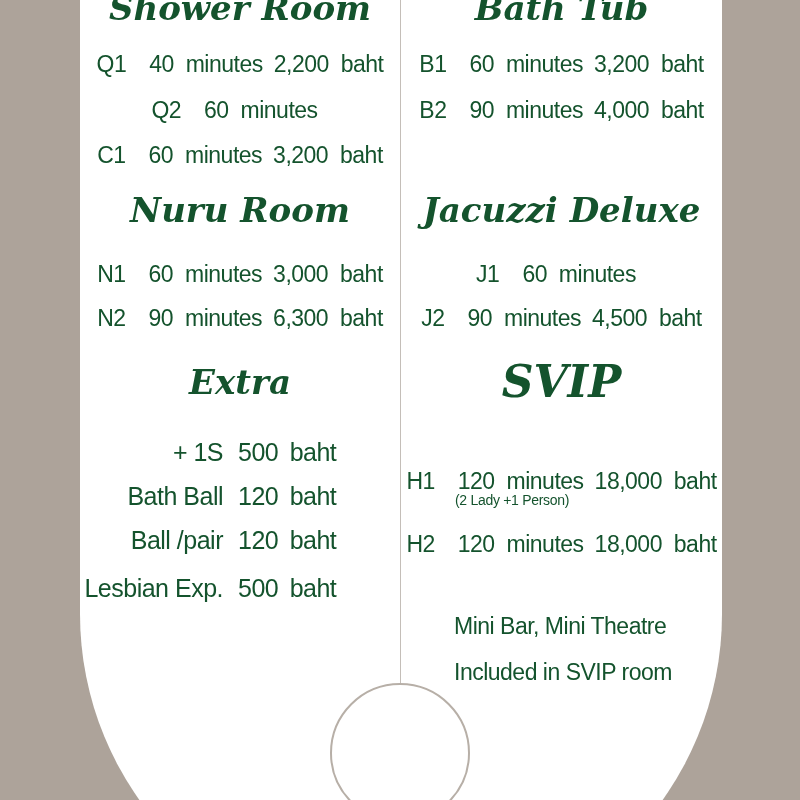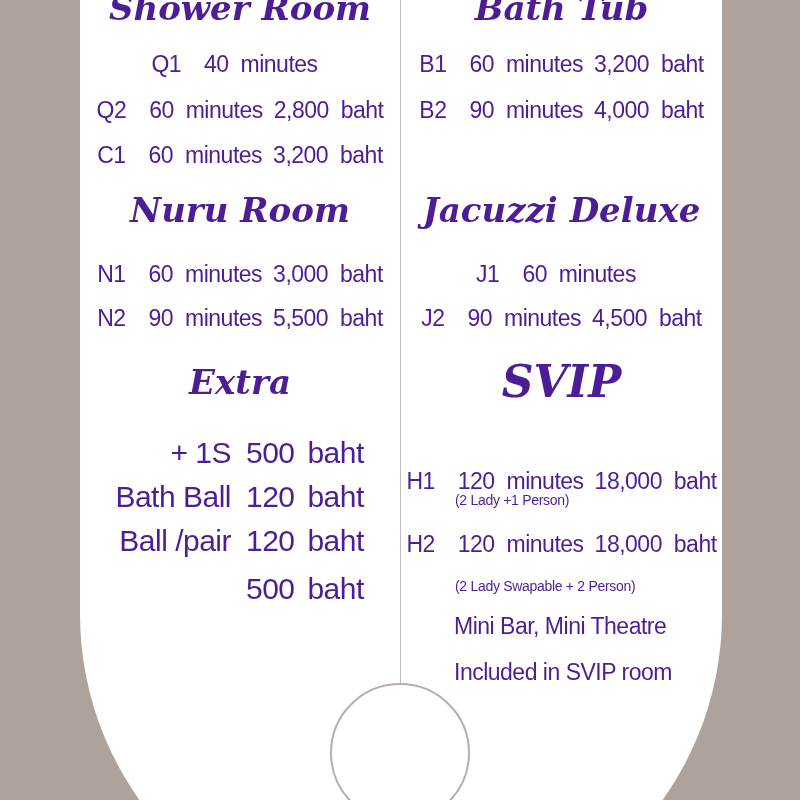--- a/index.html
+++ b/index.html
@@ -2,21 +2,21 @@
 <html><head>
 <meta charset="utf-8">
 <style>
   html,body{margin:0;padding:0;}
   .stage{
     position:relative;
     width:800px;height:800px;
     overflow:hidden;
     background:#ADA39A;
     font-family:"Liberation Sans", sans-serif;
-    color:#4c1d95;
+    color:#14532d;
   }
   .card{
     position:absolute;
     left:80px; top:-60px;
     width:642px; height:995px;
     background:#FFFFFF;
     border-radius:0 0 321px 321px;
   }
   .divider{
     position:absolute;
@@ -48,21 +48,21 @@
   .row{
     position:absolute; left:0; width:100%;
     display:flex; justify-content:center;
     font-size:23px; line-height:27px;
     letter-spacing:-0.5px; word-spacing:6px;
     white-space:nowrap;
   }
   .row .code{margin-right:13px;text-align:center;}
   .row .dur{margin-right:11px;margin-left:10px;}
   .xrow{position:absolute; left:0; width:100%; height:30px;
-    font-size:30px; line-height:27px; letter-spacing:-0.5px;margin-left:8px;}
+    font-size:25px; line-height:27px; letter-spacing:-0.5px;}
   .xname{position:absolute; right:177px; white-space:nowrap; text-align:right;}
   .xprice{position:absolute; left:158px; white-space:nowrap; word-spacing:5px;}
   .note{
     position:absolute; left:54px;
     font-size:14px; line-height:22px;
     letter-spacing:-0.3px; white-space:nowrap;
   }
   .foot{
     position:absolute; left:53px;
     font-size:23px; line-height:28px;
@@ -76,60 +76,61 @@
   <div class="card"></div>
   <div class="divider"></div>
   <div class="cutout-circle"></div>
 
   <div class="col col-left">
     <div class="script-title" style="top:-14px">Shower Room</div>
 
     <div class="row" style="top:51px">
       <span class="code">Q1</span>
       <span class="dur">40 minutes</span>
+      <span class="price">2,200 baht</span>
     </div>
     <div class="row" style="top:97px">
       <span class="code">Q2</span>
       <span class="dur">60 minutes</span>
-      <span class="price">2,800 baht</span>
     </div>
     <div class="row" style="top:142px">
       <span class="code">C1</span>
       <span class="dur">60 minutes</span>
       <span class="price">3,200 baht</span>
     </div>
 
     <div class="script-title" style="top:188px">Nuru Room</div>
 
     <div class="row" style="top:261px">
       <span class="code">N1</span>
       <span class="dur">60 minutes</span>
       <span class="price">3,000 baht</span>
     </div>
     <div class="row" style="top:305px">
       <span class="code">N2</span>
       <span class="dur">90 minutes</span>
-      <span class="price">5,500 baht</span>
+      <span class="price">6,300 baht</span>
     </div>
 
     <div class="script-title" style="top:360px">Extra</div>
 
     <div class="xrow" style="top:439px">
       <span class="xname">+ 1S</span>
       <span class="xprice">500 baht</span>
     </div>
     <div class="xrow" style="top:483px">
       <span class="xname">Bath Ball</span>
       <span class="xprice">120 baht</span>
     </div>
     <div class="xrow" style="top:527px">
       <span class="xname">Ball /pair</span>
       <span class="xprice">120 baht</span>
     </div>
     <div class="xrow" style="top:575px">
+      <span class="xname">Lesbian Exp.</span>
       <span class="xprice">500 baht</span>
     </div>
   </div>
 
   <div class="col col-right">
     <div class="script-title" style="top:-14px">Bath Tub</div>
 
     <div class="row" style="top:51px">
       <span class="code">B1</span>
       <span class="dur">60 minutes</span>
@@ -160,18 +161,17 @@
       <span class="dur">120 minutes</span>
       <span class="price">18,000 baht</span>
     </div>
     <div class="note" style="top:489px">(2 Lady +1 Person)</div>
 
     <div class="row" style="top:531px">
       <span class="code">H2</span>
       <span class="dur">120 minutes</span>
       <span class="price">18,000 baht</span>
     </div>
-    <div class="note" style="top:575px">(2 Lady Swapable + 2 Person)</div>
 
     <div class="foot" style="top:612px">Mini Bar, Mini Theatre</div>
     <div class="foot" style="top:658px">Included in SVIP room</div>
   </div>
 </div>
 
 </body></html>

